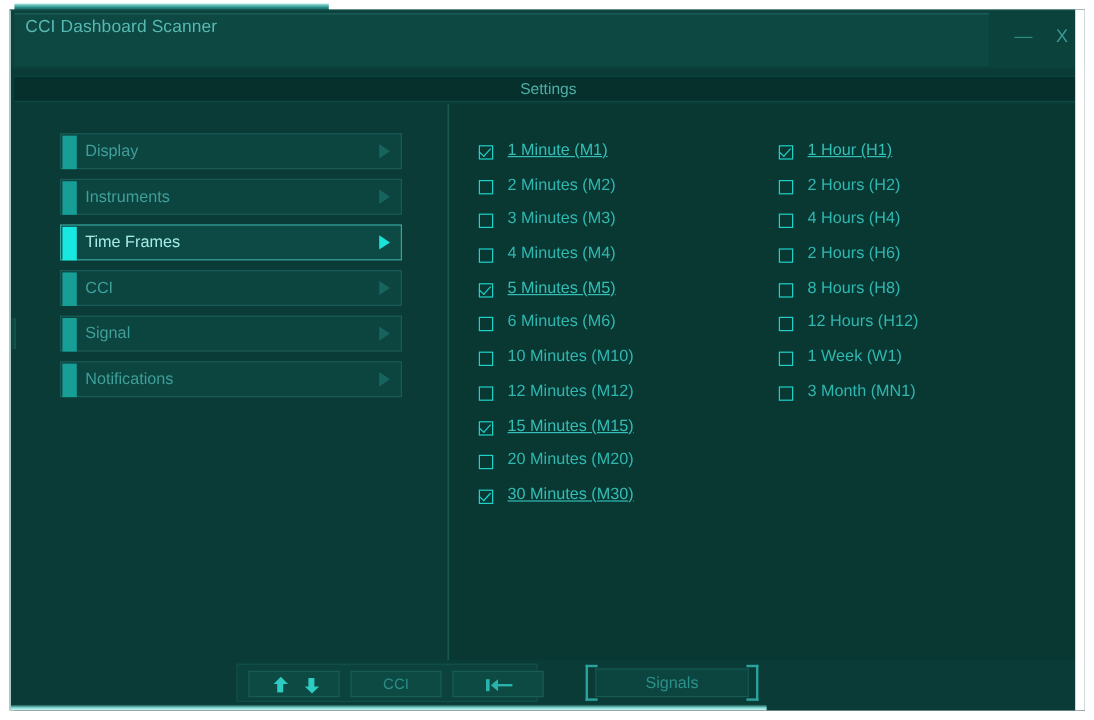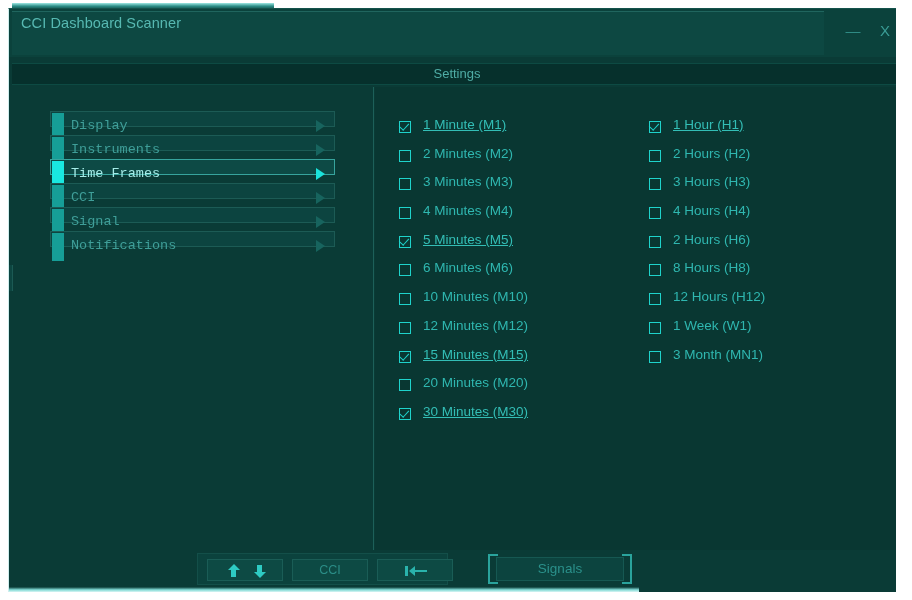--- a/index.html
+++ b/index.html
@@ -139,26 +139,25 @@
   }
 
   .menu {
     position: absolute;
     left: 38px;
     top: 24px;
     width: 285px;
   }
   .menu-item {
     position: relative;
-    height: 16px;
+    height: 30px;
     margin-bottom: 8px;
     background: #0c4440;
     border: 1px solid #1c5b55;
     cursor: pointer;
-    font-family: Liberation Mono, monospace;
   }
   .menu-item .accent {
     position: absolute;
     left: 1px; top: 1px;
     width: 12px;
     height: 28px;
     background: #169e97;
   }
   .menu-item .label {
     position: absolute;
@@ -524,24 +523,20 @@
             <div class="chk-row on">
               <div class="box"></div>
               <div class="chk-label">1 Hour (H1)</div>
             </div>
             <div class="chk-row">
               <div class="box"></div>
               <div class="chk-label">2 Hours (H2)</div>
             </div>
             <div class="chk-row">
               <div class="box"></div>
-              <div class="chk-label">3 Hours (H3)</div>
-            </div>
-            <div class="chk-row">
-              <div class="box"></div>
               <div class="chk-label">4 Hours (H4)</div>
             </div>
             <div class="chk-row">
               <div class="box"></div>
               <div class="chk-label">2 Hours (H6)</div>
             </div>
             <div class="chk-row">
               <div class="box"></div>
               <div class="chk-label">8 Hours (H8)</div>
             </div>

